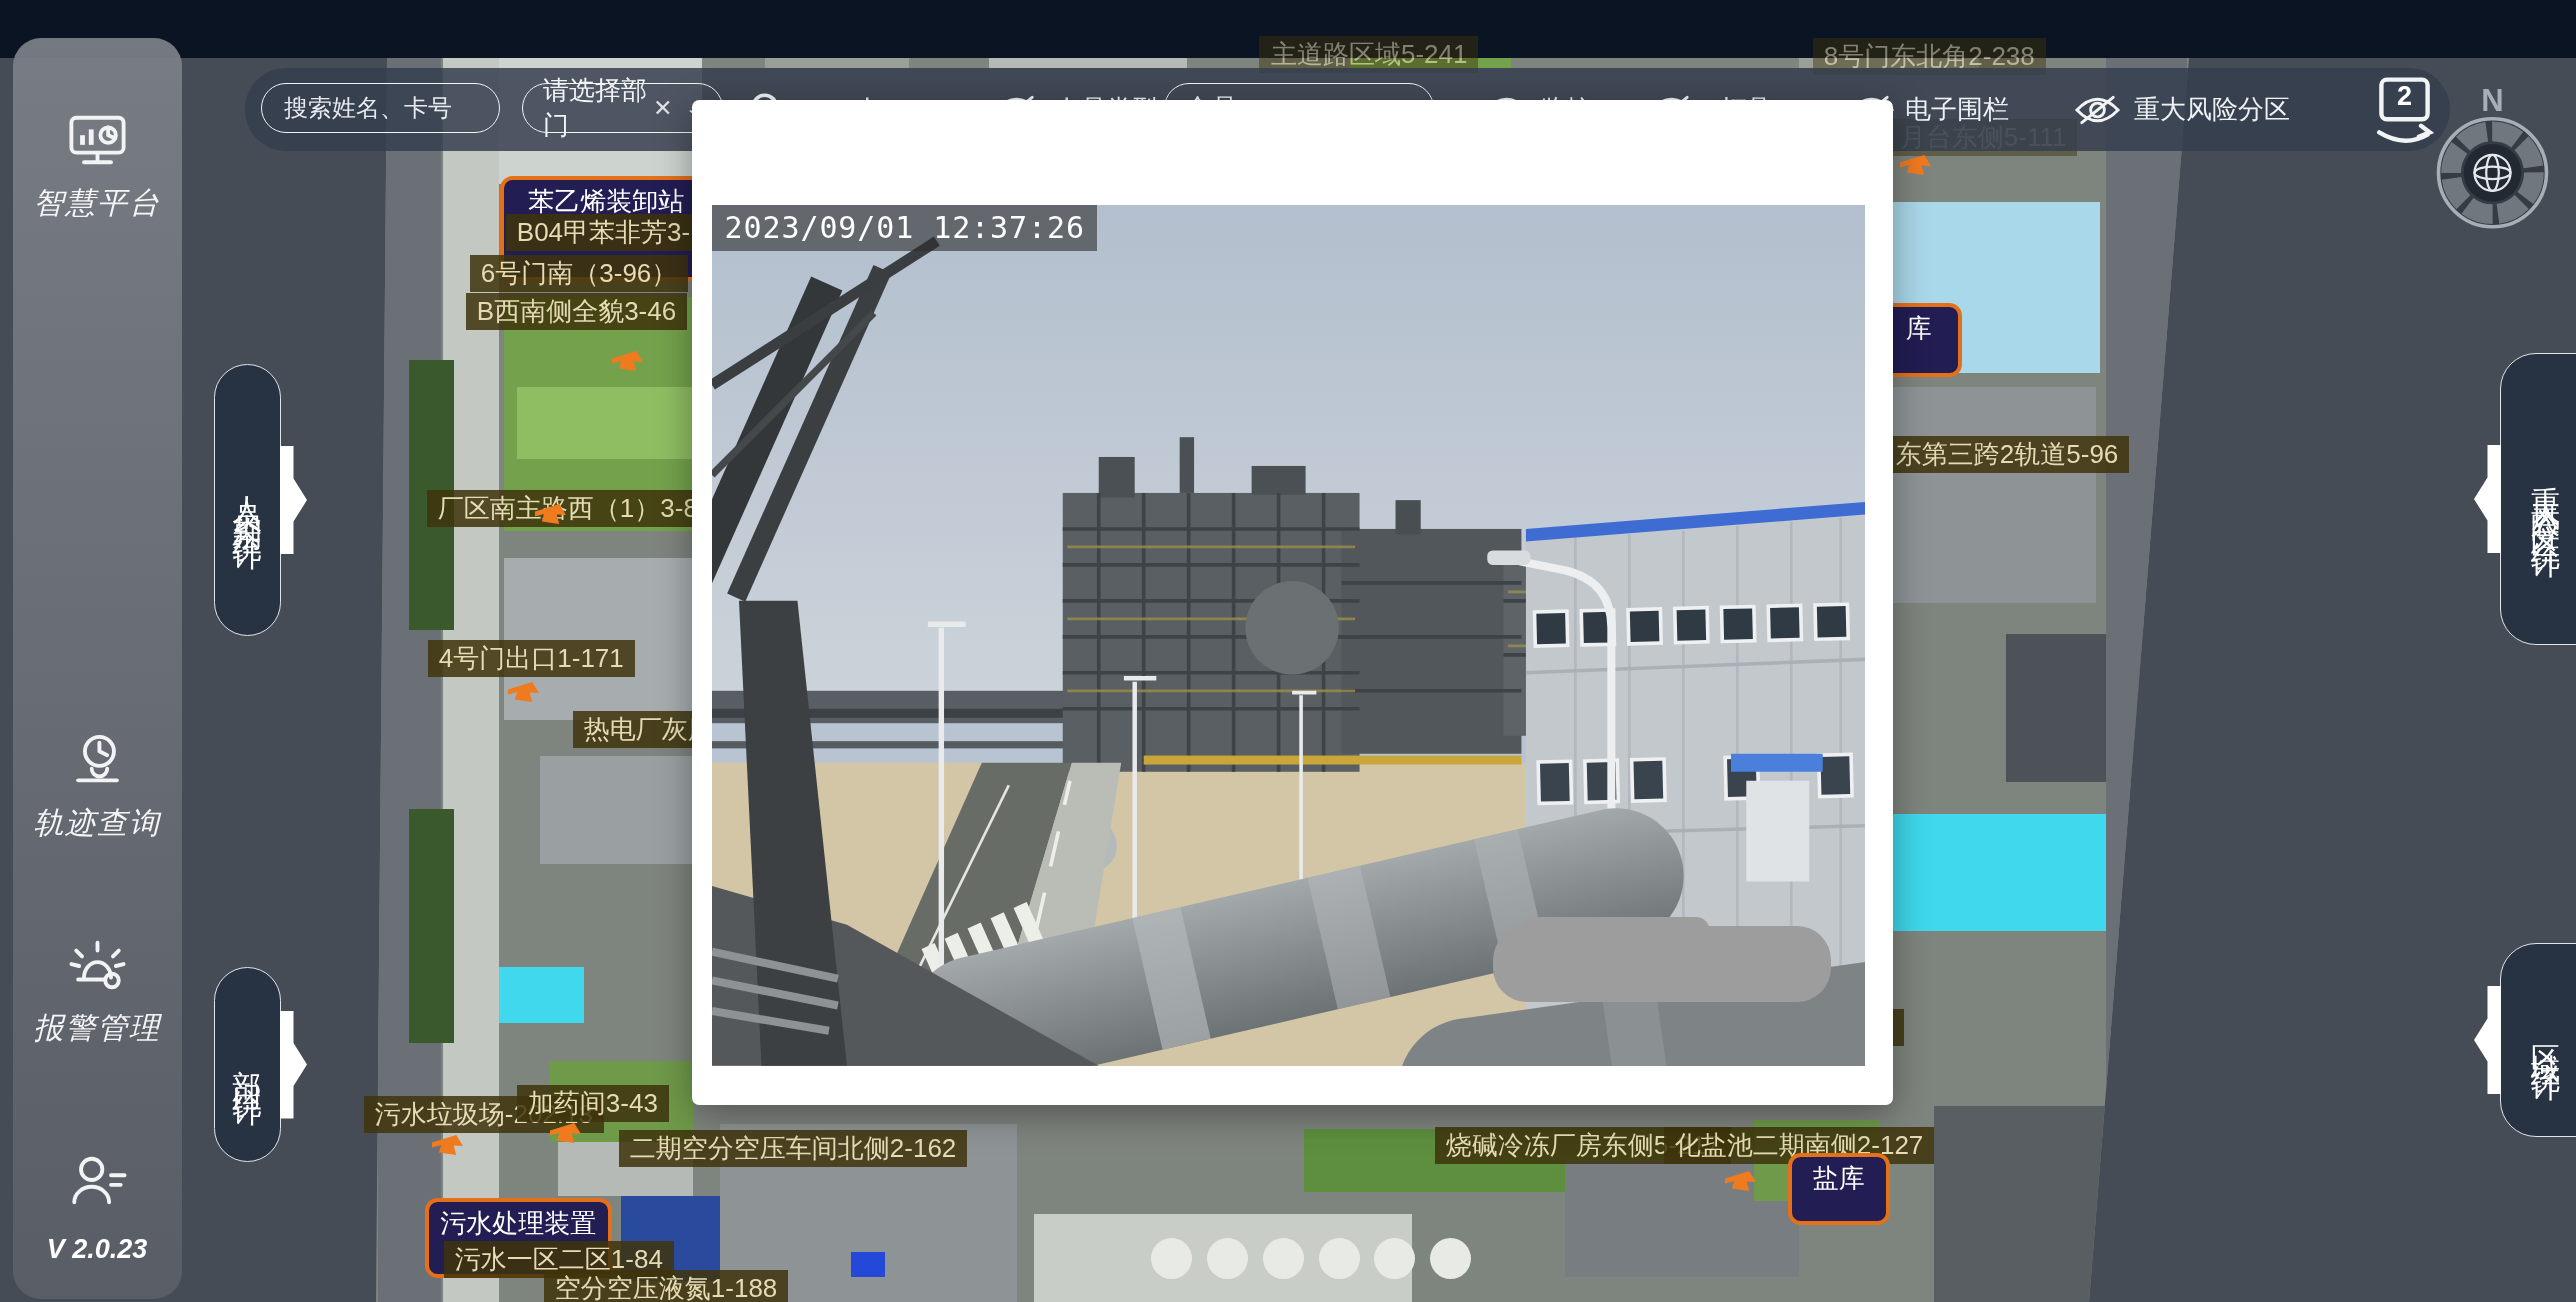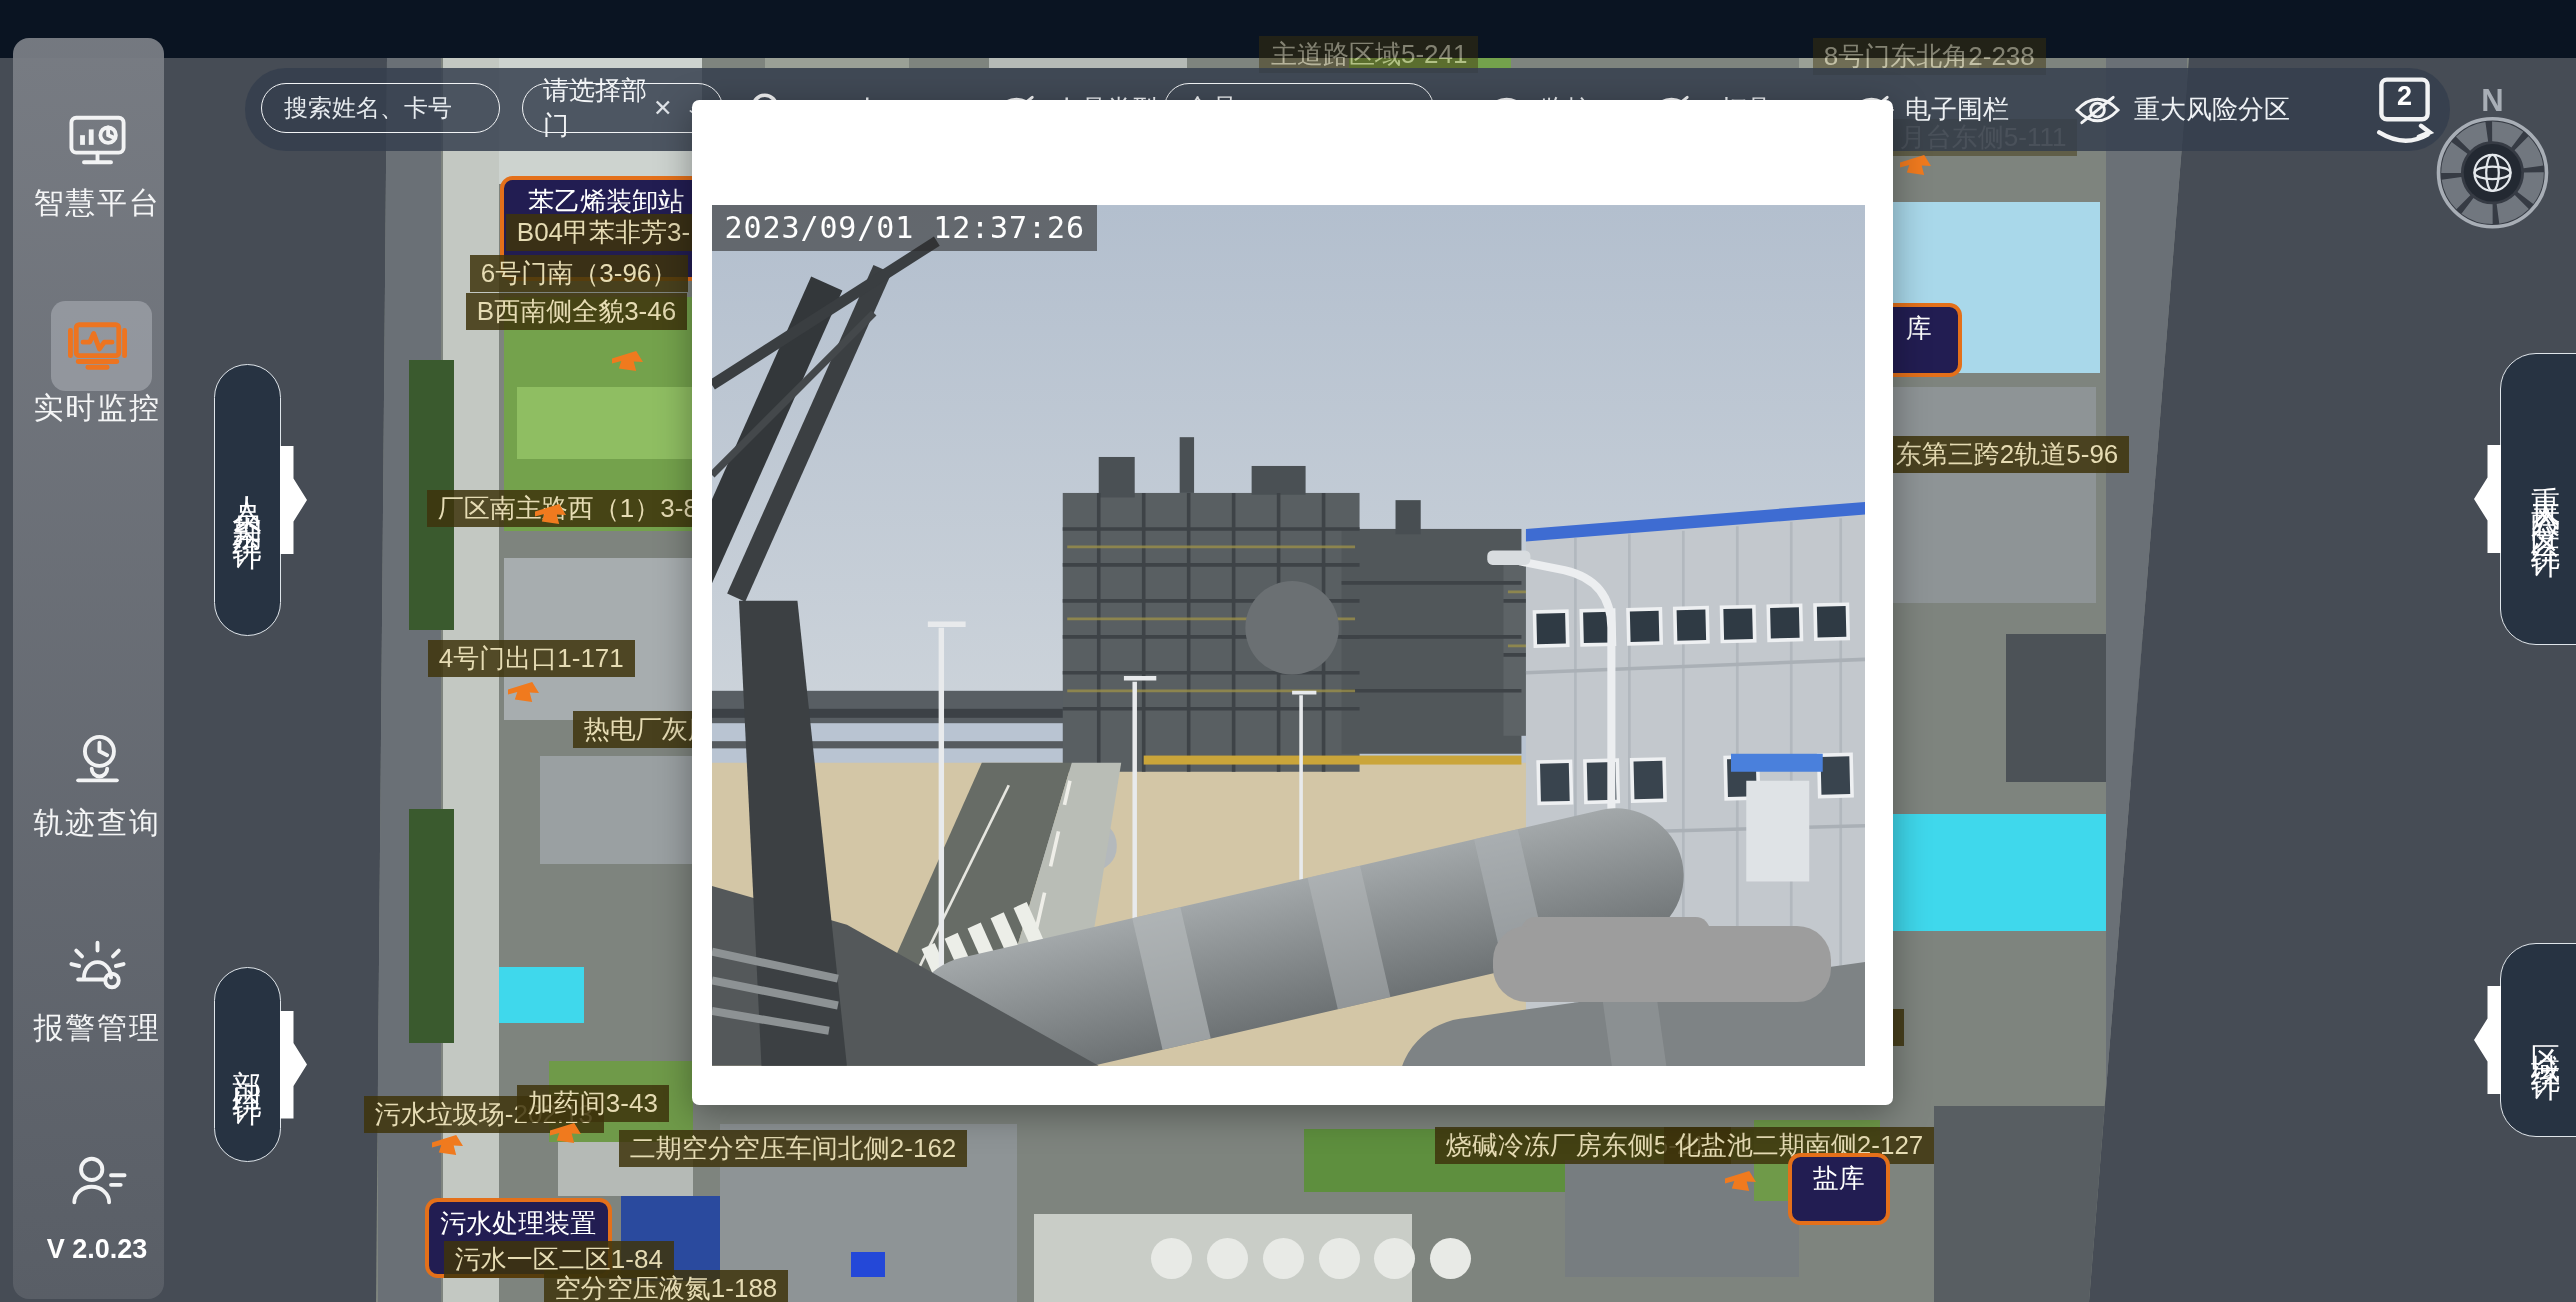--- a/index.html
+++ b/index.html
@@ -13,23 +13,23 @@
   .dec{position:absolute;}
   .map-label{position:absolute;z-index:5;white-space:nowrap;font-size:26px;line-height:1.15;
      padding:3.6px 10.8px;background:rgba(62,52,12,.85);color:#e6dcb4;pointer-events:auto;}
   .map-label.navy{background:#221d52;border:4.5px solid #e4701a;border-radius:12.6px;color:#fff;
      text-align:left;display:flex;align-items:flex-start;justify-content:center;padding:7.2px 10.8px;}
   .map-label.dim{opacity:.55;z-index:3;}
   .cam{position:absolute;z-index:6;width:31px;height:20px;background:#f07a1e;
      clip-path:polygon(0 38%,78% 0,100% 55%,70% 52%,78% 100%,22% 88%,30% 50%,0 62%);
      filter:drop-shadow(0 1.8px 0.9px rgba(0,0,0,.4));}
   
-  #sidebar{position:absolute;left:12.6px;top:38px;width:151px;height:1261px;z-index:20;
+  #sidebar{position:absolute;left:12.6px;top:38px;width:169px;height:1261px;z-index:20;
      background:linear-gradient(180deg,rgba(122,126,133,.95),rgba(90,95,103,.95));
-     border-radius:16px;}
+     border-radius:28px;font-style:italic;}
   .sb-item{position:absolute;left:0;width:169px;text-align:center;color:#f4f5f6;}
   .sb-ico{display:flex;justify-content:center;}
   .sb-label{font-size:30px;margin-top:12.6px;letter-spacing:1.8px;}
   .sb-active-bg{position:absolute;left:38px;top:-16px;width:101px;height:90px;
      background:rgba(175,179,185,.55);border-radius:14.4px;z-index:-1;}
   #sb-version{position:absolute;left:0;bottom:34px;width:169px;text-align:center;
      color:#fff;font-weight:bold;font-size:27px;}
   
   #toolbar{position:absolute;left:245px;top:68px;width:2205px;height:83px;z-index:10;
      background:rgba(52,62,77,.84);border-radius:41px;color:#eef1f4;font-size:26px;}
@@ -159,32 +159,20 @@
           <rect x="14" y="24" width="5" height="10" fill="#f2f3f4" stroke="none"></rect>
           <rect x="23" y="18" width="5" height="16" fill="#f2f3f4" stroke="none"></rect>
           <circle cx="43" cy="24" r="8"></circle>
             <path d="M43 24 L43 16 M43 24 L50 27"></path>
           <path d="M32 42 L32 50 M18 52 L46 52"></path>
         </svg>
       </div>
       <div class="sb-label">智慧平台</div>
     </div>
 
-    <div class="sb-item" style="top:279px">
-      <div class="sb-ico" style="position:relative">
-        <div class="sb-active-bg"></div>
-        <svg width="63" height="58" viewBox="0 0 64 60" fill="none" stroke="#ed7420" stroke-width="5" stroke-linecap="round" stroke-linejoin="round">
-          <rect x="10" y="8" width="44" height="32" rx="3"></rect>
-          <path d="M4 14 L4 40 M60 14 L60 40"></path>
-          <polyline points="17,26 24,26 28,17 34,33 39,26 47,26"></polyline>
-          <path d="M12 46 L52 46 M22 52 L42 52"></path>
-        </svg>
-      </div>
-      <div class="sb-label">实时监控</div>
-    </div>
 
 
     <div class="sb-item" style="top:694px">
       <div class="sb-ico">
         <svg width="63" height="58" viewBox="0 0 64 60" fill="none" stroke="#f2f3f4" stroke-width="4" stroke-linecap="round">
           <circle cx="34" cy="20" r="15"></circle>
           <path d="M34 20 L34 11 M34 20 L42 24"></path>
           <path d="M26 38 a8 8 0 0 0 16 0"></path>
           <path d="M12 50 L52 50"></path>
         </svg>

